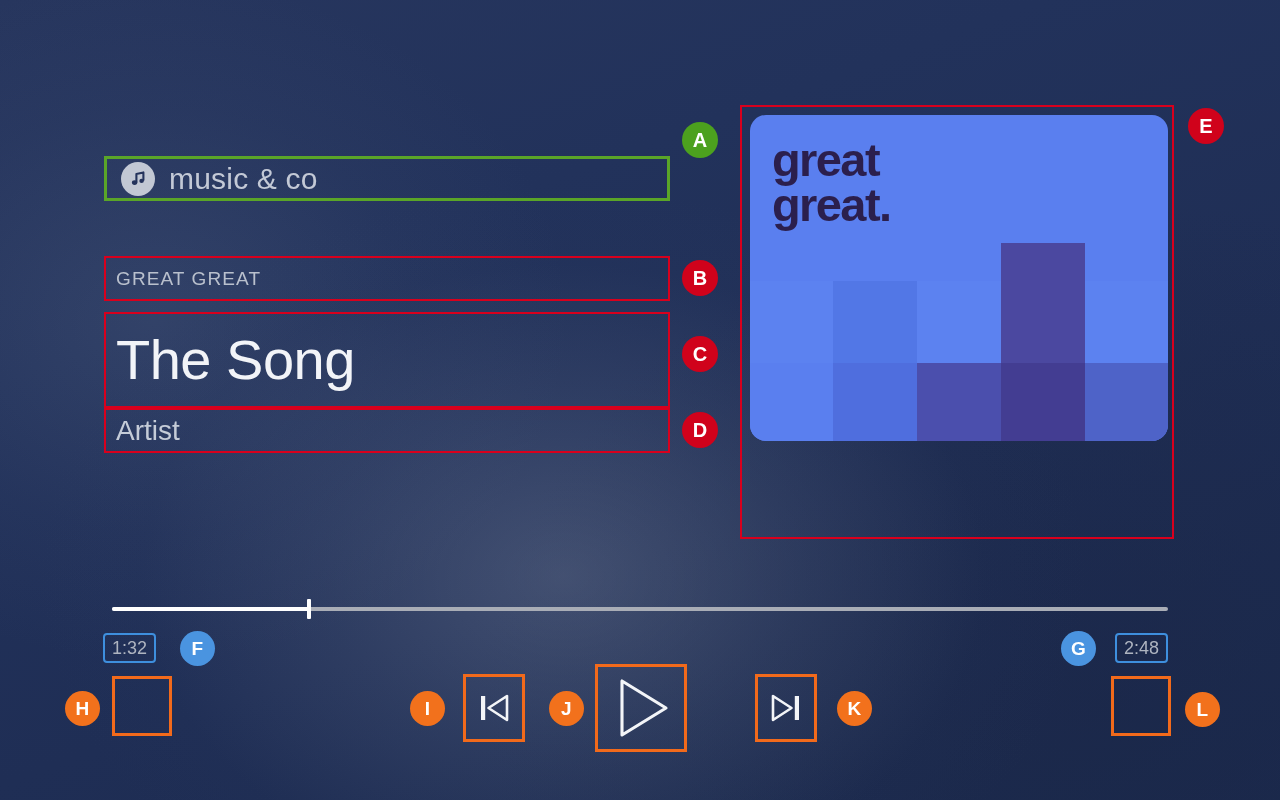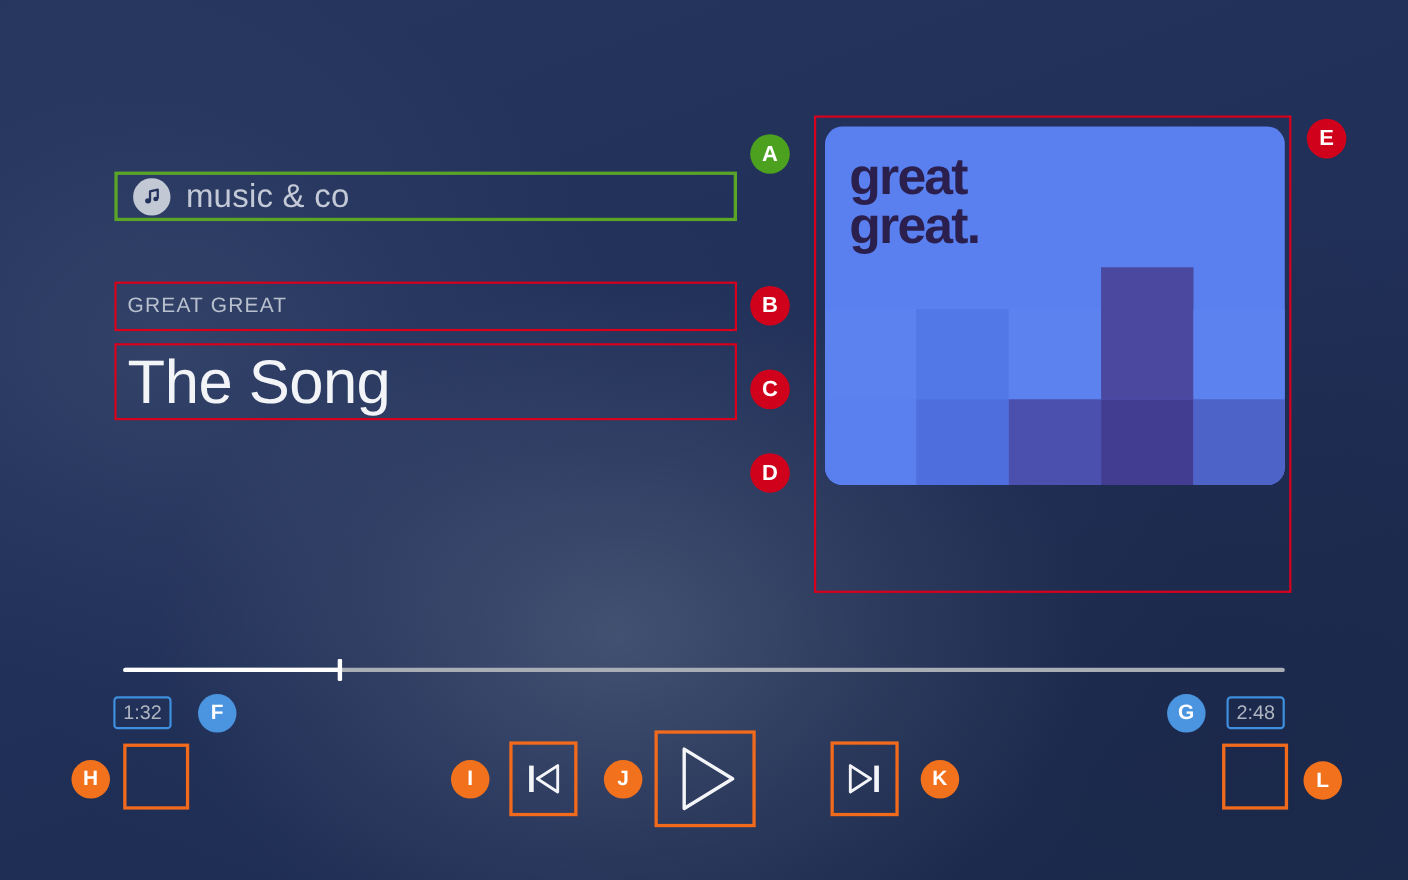--- a/index.html
+++ b/index.html
@@ -106,21 +106,21 @@
     letter-spacing: 1.1px;
     color: #b9c0cd;
     white-space: nowrap;
   }
 
   #track-title-field {
     position: absolute;
     left: 104px;
     top: 312px;
     width: 566px;
-    height: 70px;
+    height: 96px;
     display: flex;
     align-items: center;
     padding-left: 10px;
     box-sizing: border-box;
   }
   #track-title-text {
     font-size: 56px;
     color: #f2f4f8;
     letter-spacing: -0.5px;
     line-height: 1;
@@ -267,20 +267,23 @@
   <div class="abox red" id="album-label-field">
     <span id="album-label-text">GREAT GREAT</span>
   </div>
   <div class="badge red" style="left:682px; top:260px; width:36px; height:36px; font-size:20px;">B</div>
 
   <div class="abox red" id="track-title-field">
     <span id="track-title-text">The Song</span>
   </div>
   <div class="badge red" style="left:682px; top:336px; width:36px; height:36px; font-size:20px;">C</div>
 
+  <div class="abox red" id="artist-field">
+    <span id="artist-text">Artist</span>
+  </div>
   <div class="badge red" style="left:682px; top:412px; width:36px; height:36px; font-size:20px;">D</div>
 
   <div class="abox red" id="album-art-box">
     <div id="album-art">
       <div id="album-art-tiles">
 
         <div class="tile" style="left:0px;   top:166px; width:83px;  height:82px; background:#5c82f0;"></div>
         <div class="tile" style="left:83px;  top:166px; width:84px;  height:82px; background:#5277e6;"></div>
         <div class="tile" style="left:167px; top:166px; width:84px;  height:82px; background:#5c82f0;"></div>
         <div class="tile" style="left:251px; top:128px; width:84px;  height:120px; background:#4b48a0;"></div>

